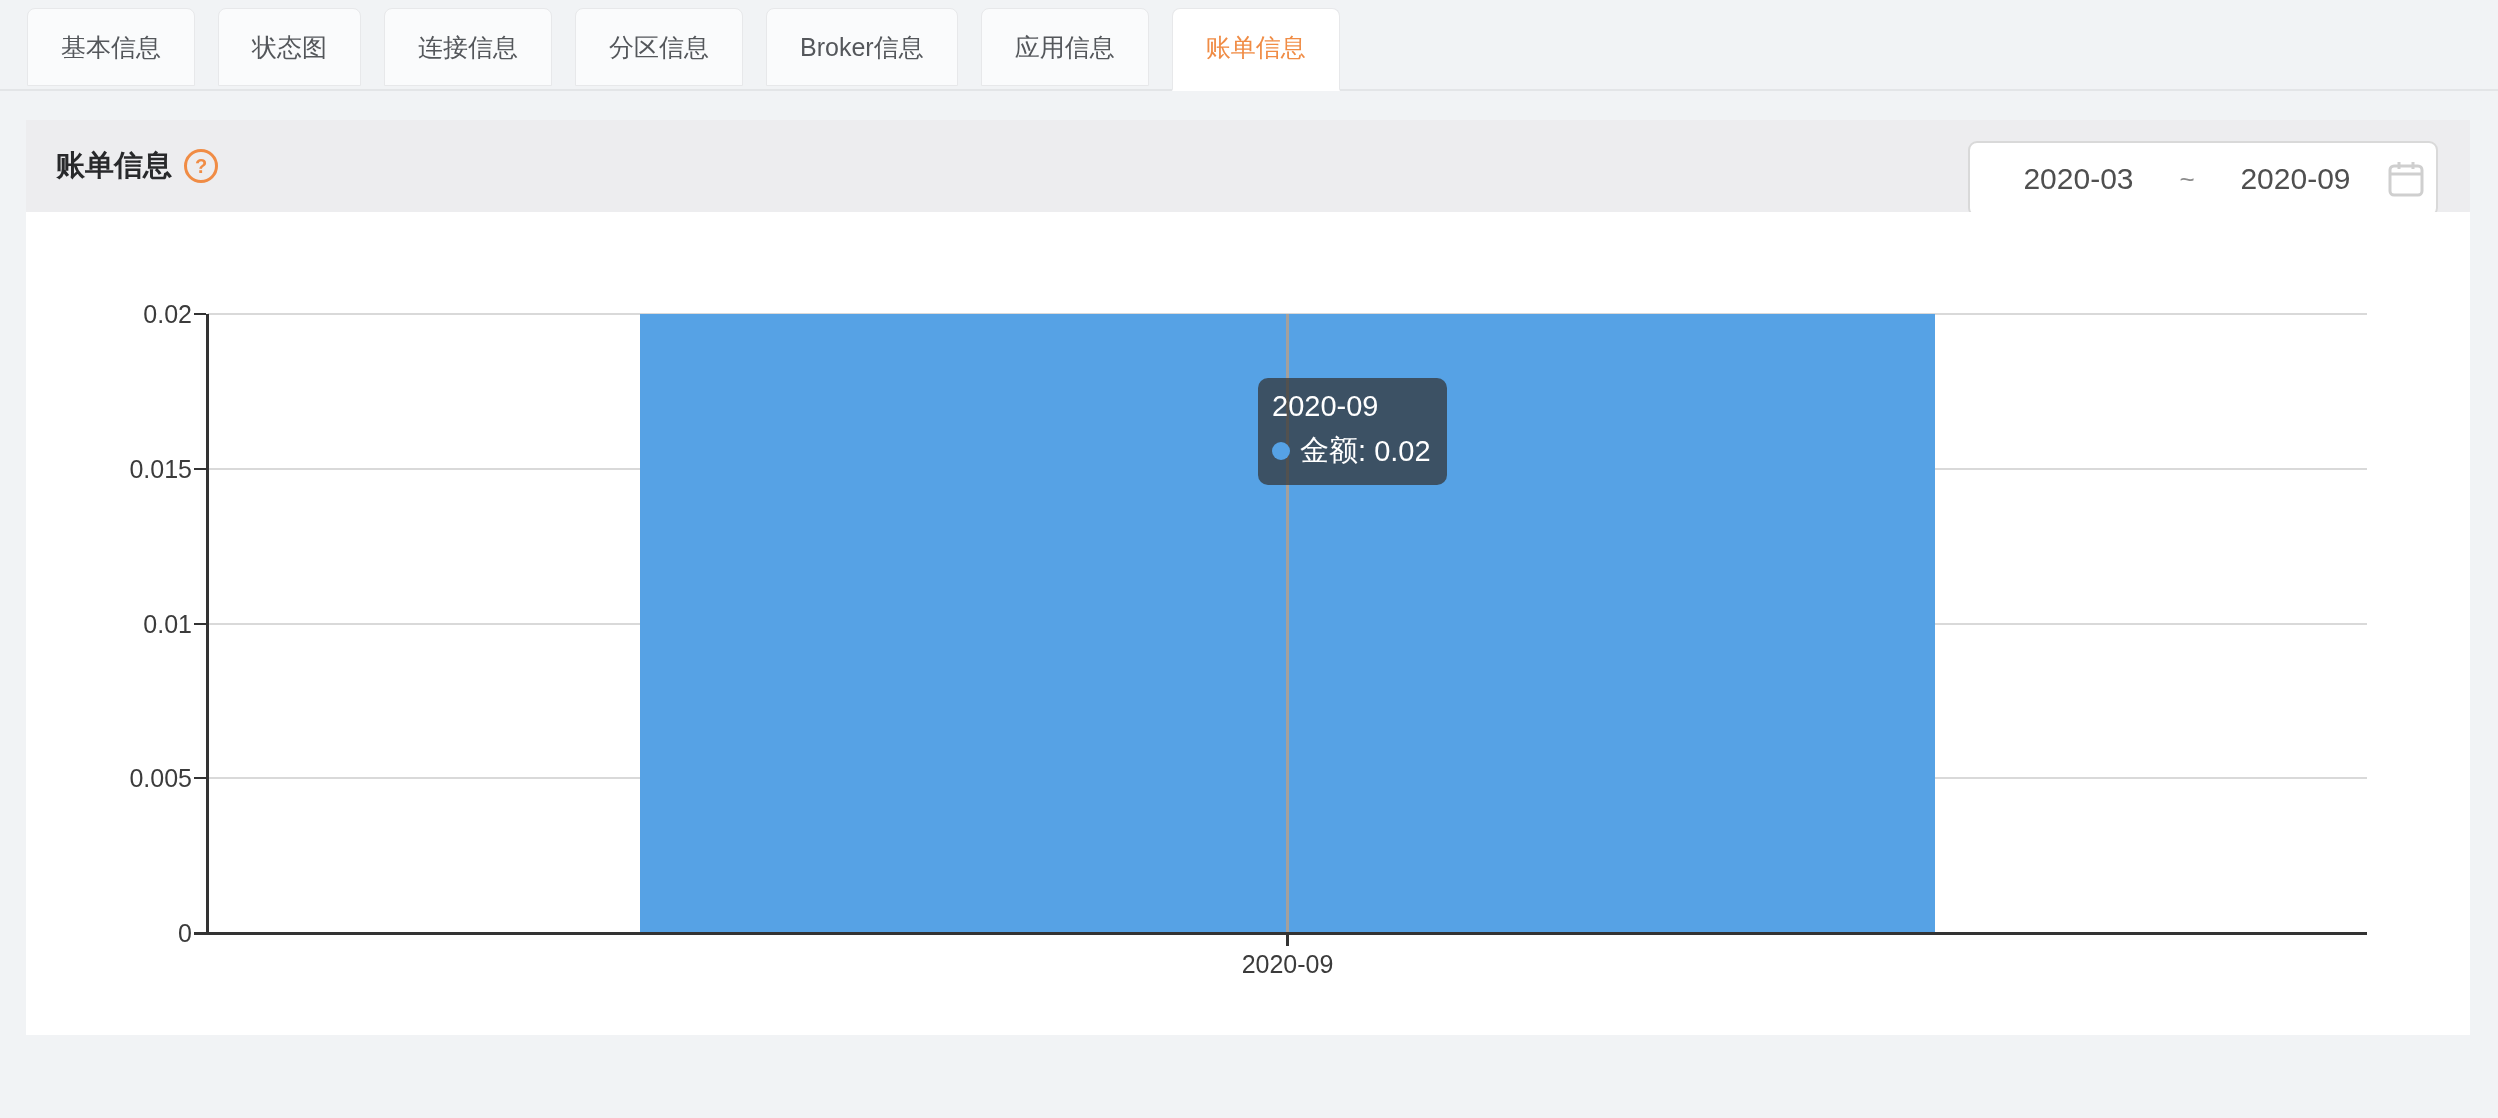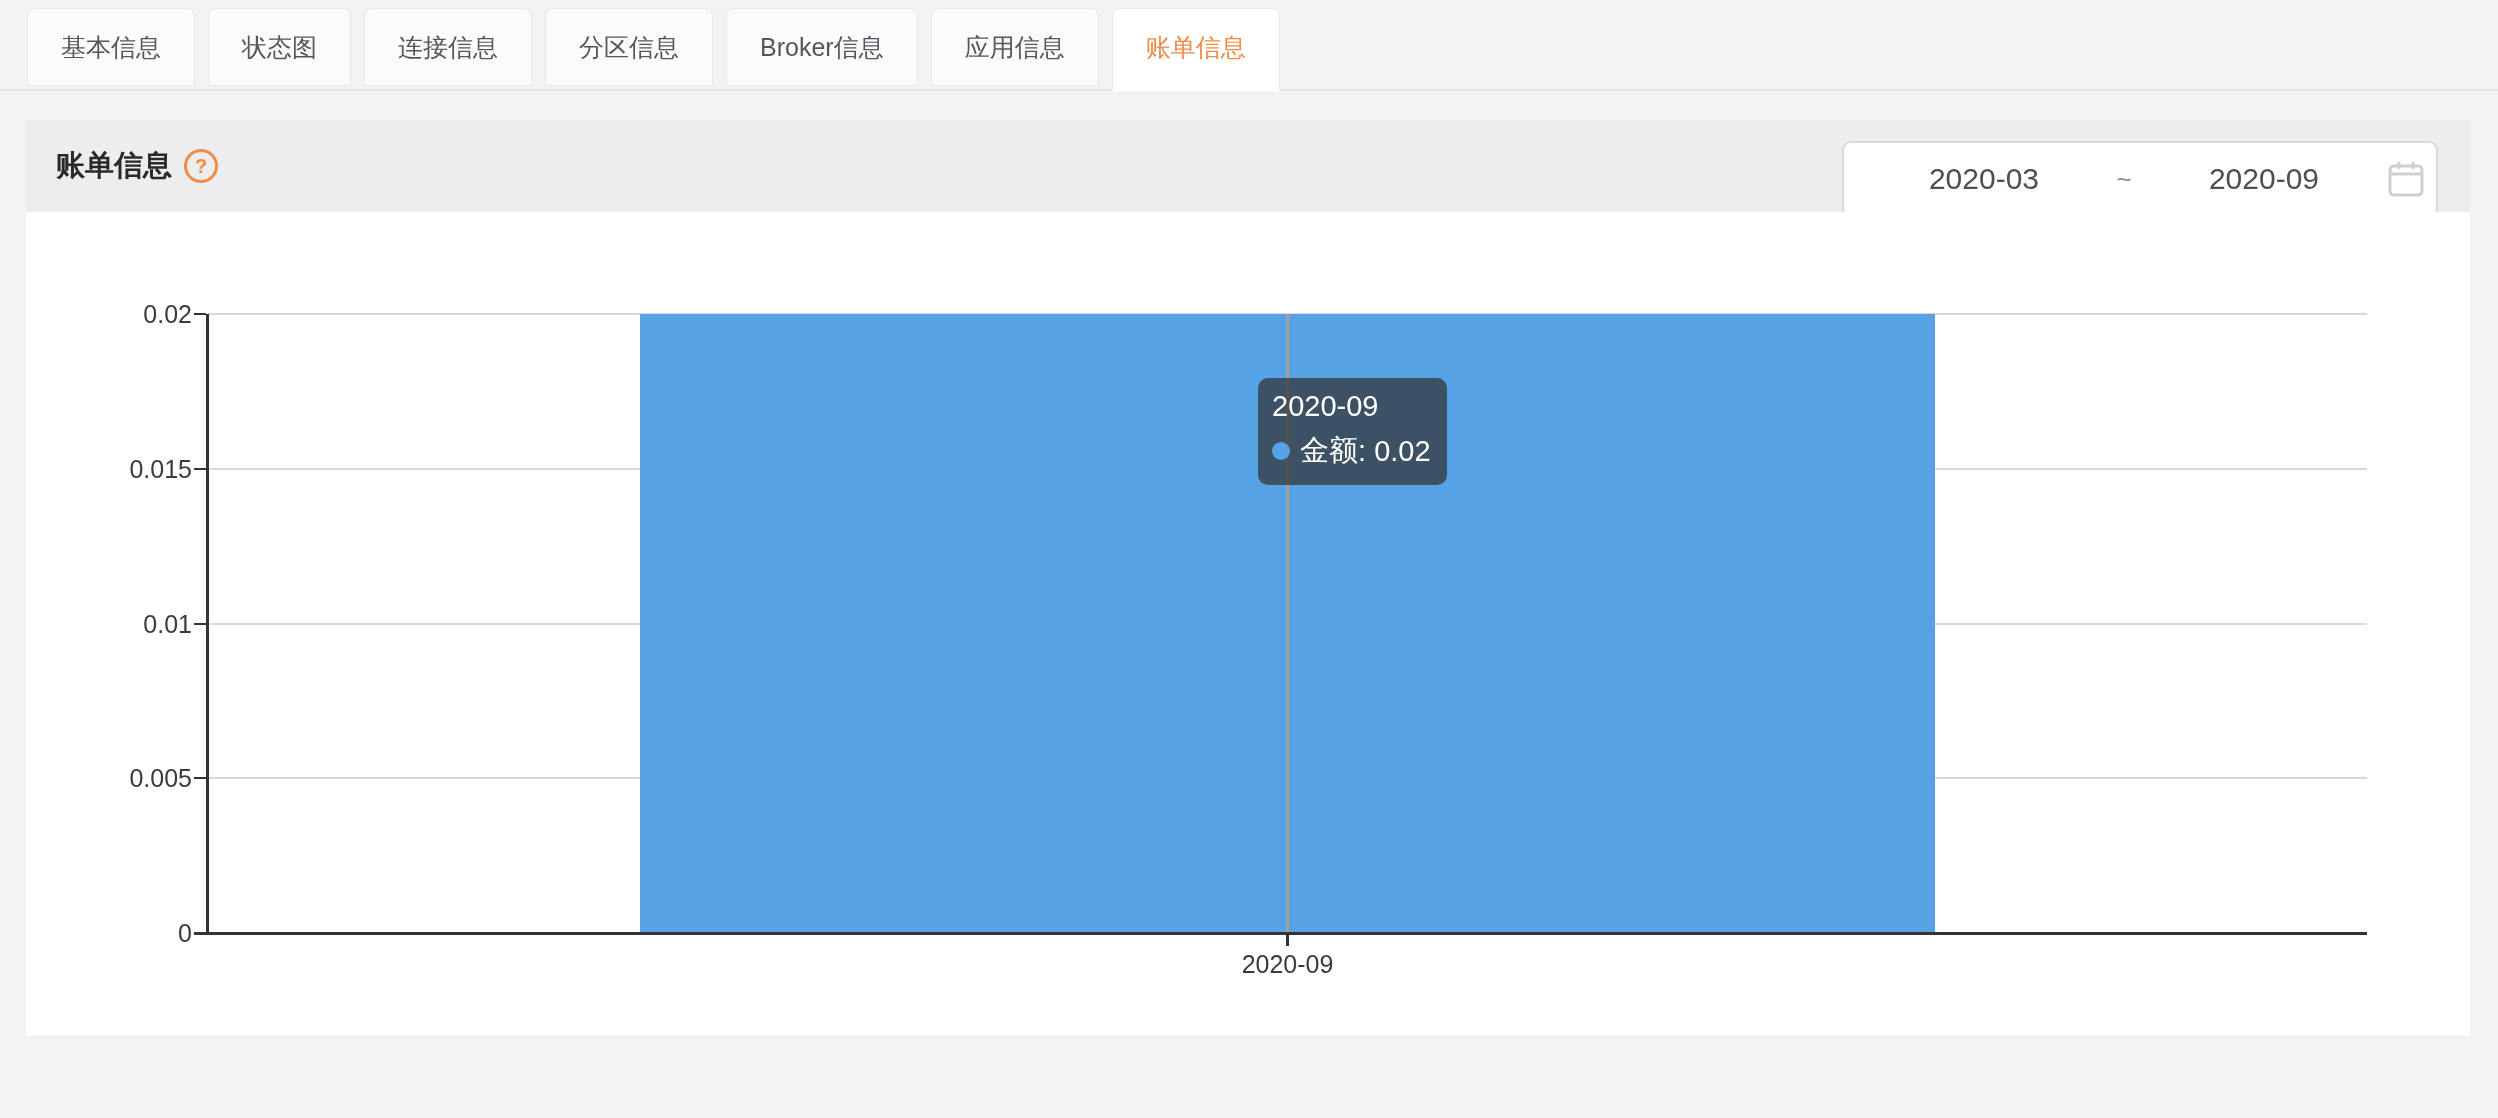--- a/index.html
+++ b/index.html
@@ -1,37 +1,37 @@
 <!DOCTYPE html>
 <html><head>
 <meta charset="utf-8">
 <style>
   html,body { margin:0; padding:0; }
   body { font-family:"Liberation Sans", sans-serif; }
   .page { position:relative; width:2498px; height:1118px; background:#f1f3f5; overflow:hidden; }
 
   
   .tabbar { position:absolute; left:0; right:0; top:8px; display:flex; align-items:stretch;
-            padding-left:27px; gap:13px; border-bottom:2px solid #e3e5e7; }
+            padding-left:27px; gap:23px; border-bottom:2px solid #e3e5e7; }
   .tab { height:76px; line-height:76px; padding:0 33px; font-size:25px; color:#54575b;
          background:#fafbfc; border:1px solid #e7e8ea; border-radius:8px 8px 0 0;
          white-space:nowrap; cursor:pointer; }
   .tab.active { background:#ffffff; color:#f08c45; border-bottom:2px solid #ffffff;
                 height:80px; margin-bottom:-2px; }
 
   
   .card { position:absolute; left:26px; top:120px; width:2444px; height:915px; background:#ffffff; }
   .card-header { position:relative; height:92px; background:#ededef; display:flex; align-items:center; }
   .panel-title { font-size:29px; font-weight:600; color:#28292b; margin-left:30px; }
   .help-icon { display:inline-block; width:28px; height:28px; margin-left:12px;
                border:3px solid #f08c45; border-radius:50%; color:#f08c45;
                font-size:20px; font-weight:700; line-height:28px; text-align:center; cursor:pointer; }
 
   
-  .picker { position:absolute; right:32px; top:21px; width:596px; height:76px; background:#ffffff;
+  .picker { position:absolute; right:32px; top:21px; width:470px; height:76px; background:#ffffff;
             border:2px solid #d9d9d9; border-radius:9px; display:flex; align-items:center;
             box-sizing:border-box; padding-left:30px; padding-right:10px; cursor:pointer; }
   .picker .date { flex:1; text-align:center; font-size:30px; color:#4f4f4f; }
   .picker .sep { width:60px; text-align:center; font-size:26px; color:#8c8c8c; }
   .picker .cal { width:40px; height:40px; margin-left:12px; flex:0 0 auto; }
 
   
   .card-body { position:relative; height:823px; background:#ffffff; }
   .gridline { position:absolute; height:2px; background:#d9d9d9; }
   .y-axis-line, .x-axis-line, .x-axis-tick, .y-axis-tick { position:absolute; background:#333333; }

